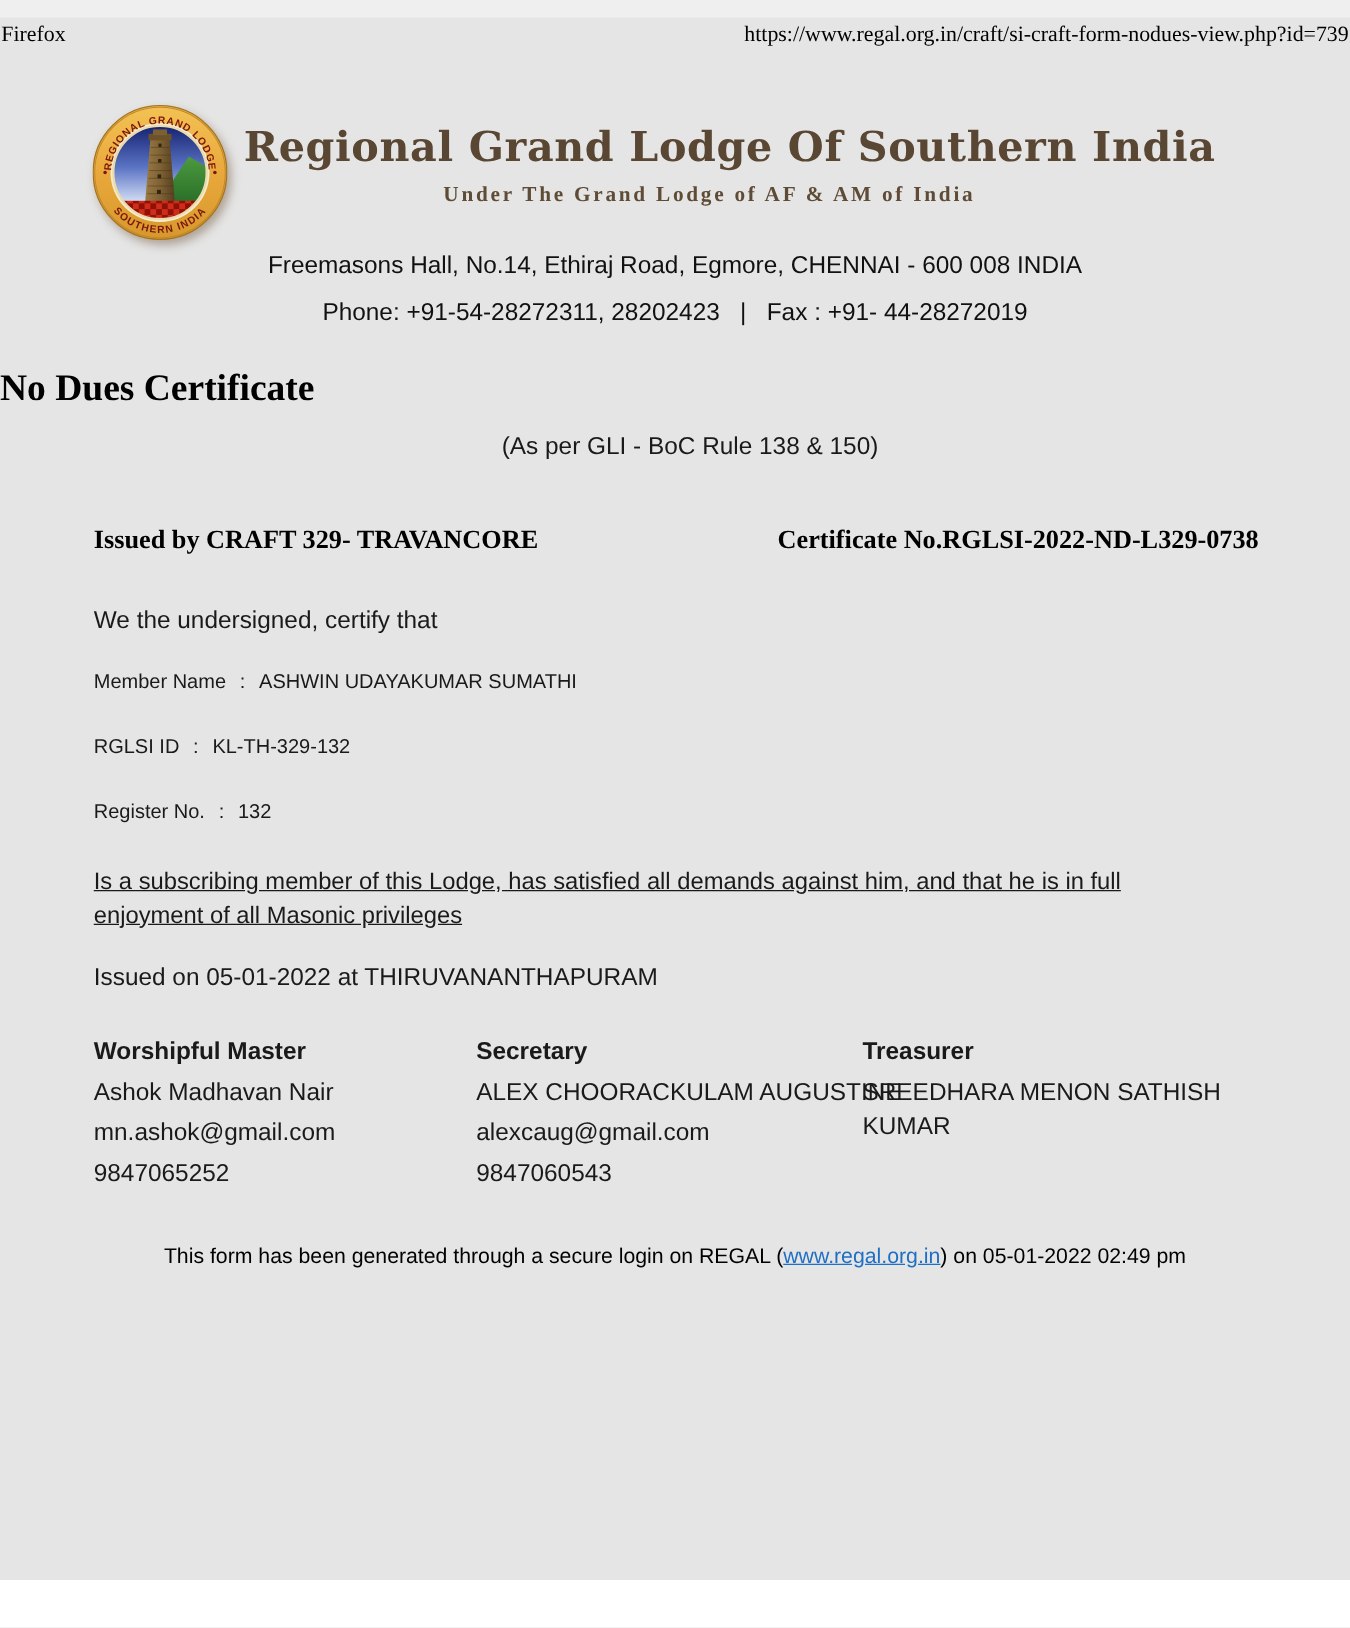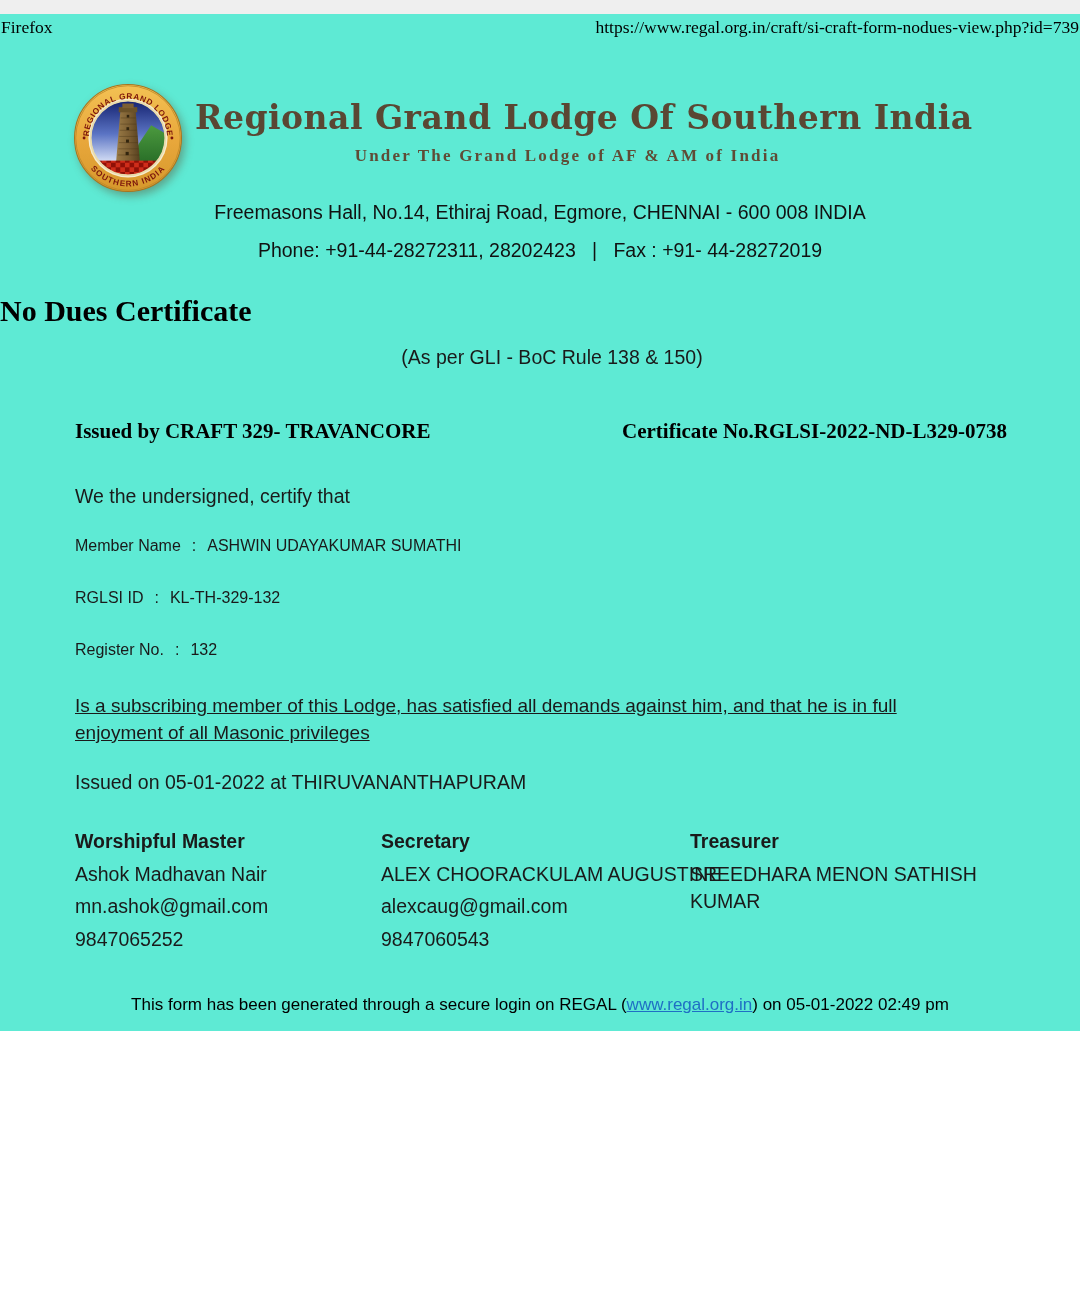--- a/index.html
+++ b/index.html
@@ -1,21 +1,21 @@
 <!DOCTYPE html>
 <html><head>
 <meta charset="utf-8">
 <style>
   * { box-sizing: border-box; }
   html, body { margin: 0; padding: 0; background: #fff; }
   .page {
     position: relative;
     width: 1080px;
-    height: 1031px;
-    background: #5eead4;
+    height: 1264px;
+    background: #e5e5e5;
     font-family: "Liberation Sans", sans-serif;
     color: #1a1a1a;
     overflow: hidden;
   }
 
   
   .print-topbar {
     position: absolute; top: 0; left: 0;
     width: 100%; height: 14px;
     background: #efefef;
@@ -193,21 +193,21 @@
     <circle cx="9.8" cy="52.5" r="1.4" fill="#7c150b"></circle>
     <circle cx="95.2" cy="52.5" r="1.4" fill="#7c150b"></circle>
   </svg>
 
   <div class="org">
     <div class="org-name">Regional Grand Lodge Of Southern India</div>
     <div class="org-tagline">Under The Grand Lodge of AF &amp; AM of India</div>
   </div>
 
   <div class="address">Freemasons Hall, No.14, Ethiraj Road, Egmore, CHENNAI - 600 008 INDIA</div>
-  <div class="phone">Phone: +91-44-28272311, 28202423   |   Fax : +91- 44-28272019</div>
+  <div class="phone">Phone: +91-54-28272311, 28202423   |   Fax : +91- 44-28272019</div>
 
   <h1 class="cert-title">No Dues Certificate</h1>
   <div class="cert-subtitle">(As per GLI - BoC Rule 138 &amp; 150)</div>
 
   <div class="issued-row">
     <span>Issued by CRAFT 329- TRAVANCORE</span>
     <span>Certificate No.RGLSI-2022-ND-L329-0738</span>
   </div>
 
   <div class="intro">We the undersigned, certify that</div>

